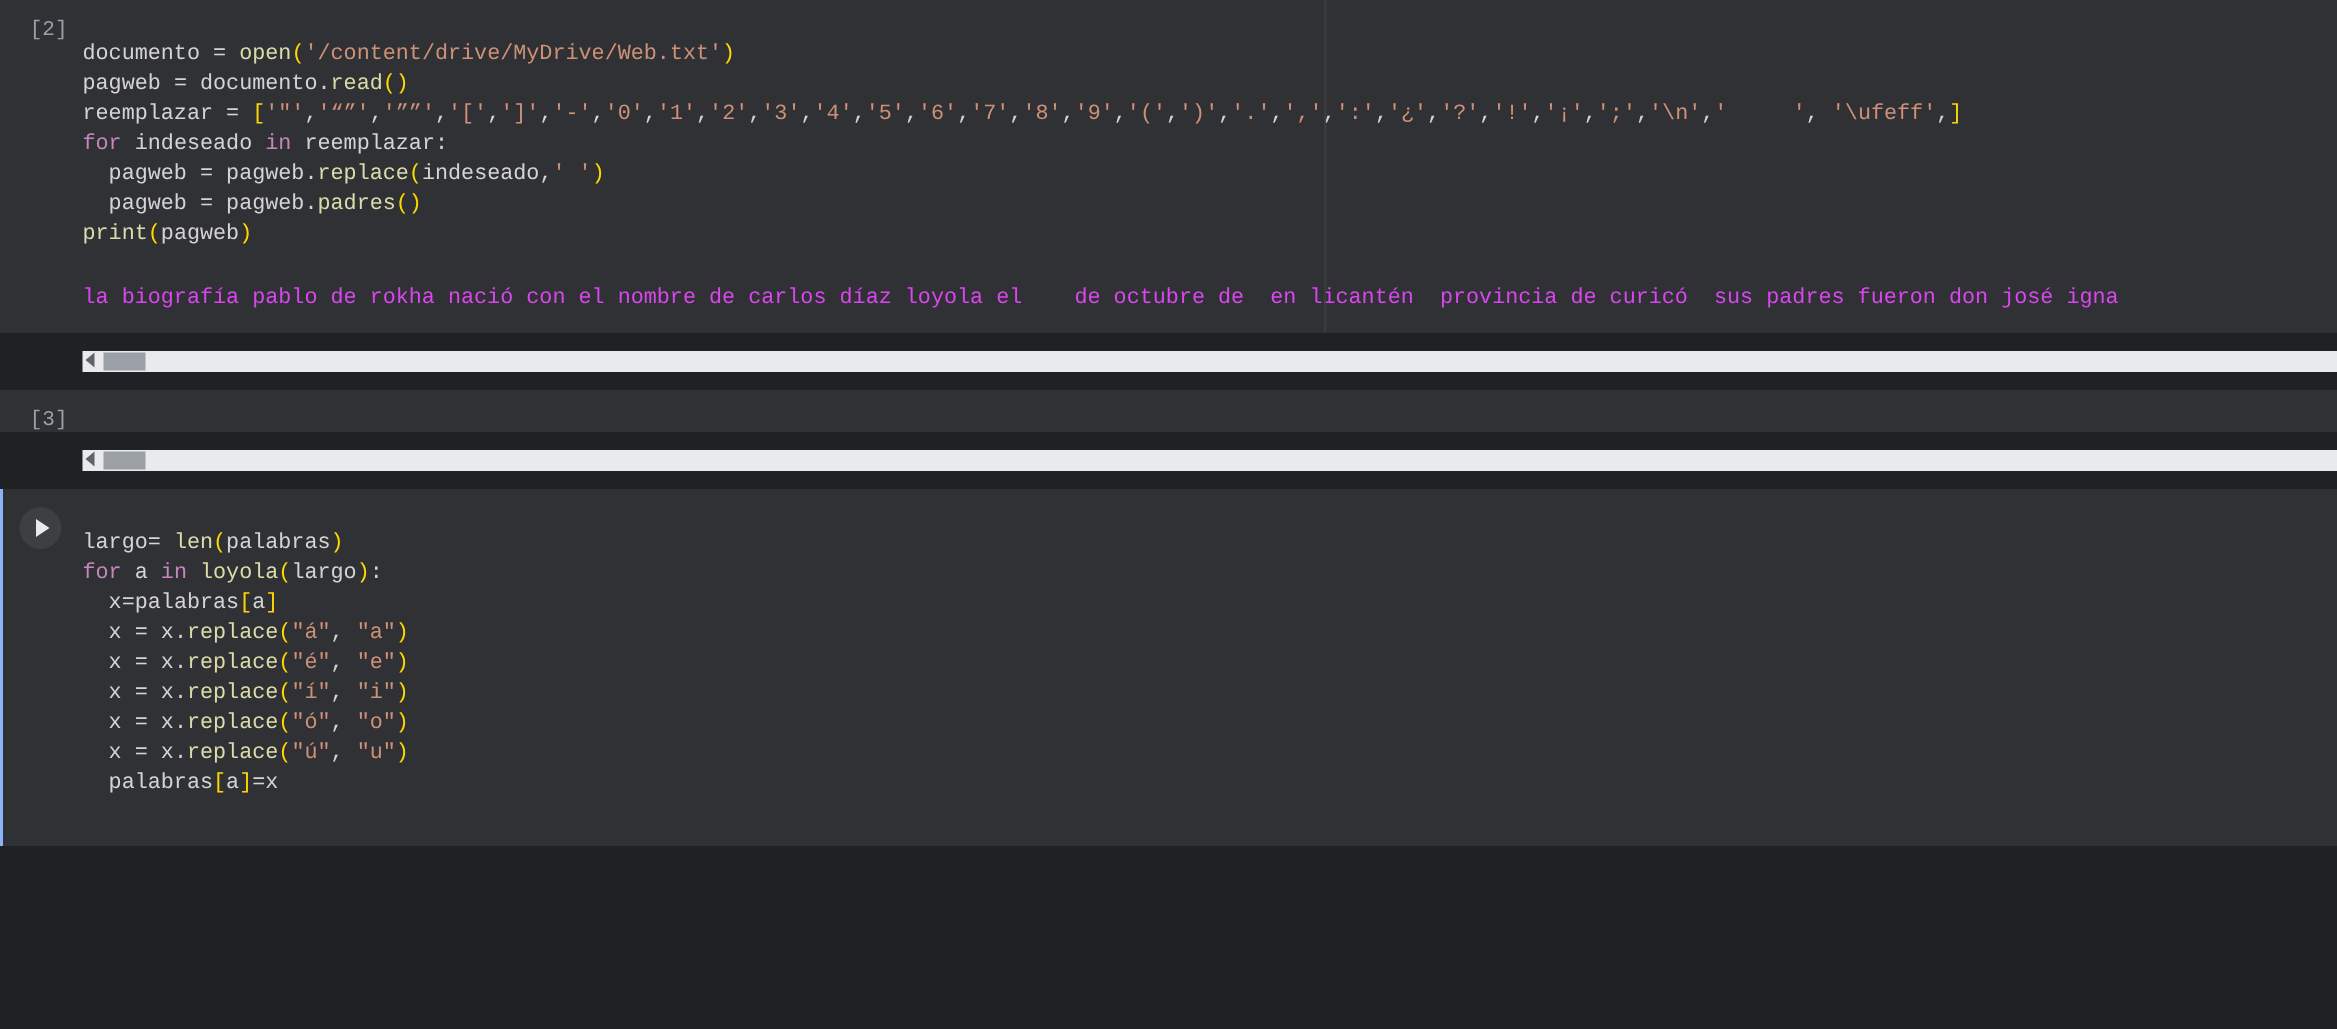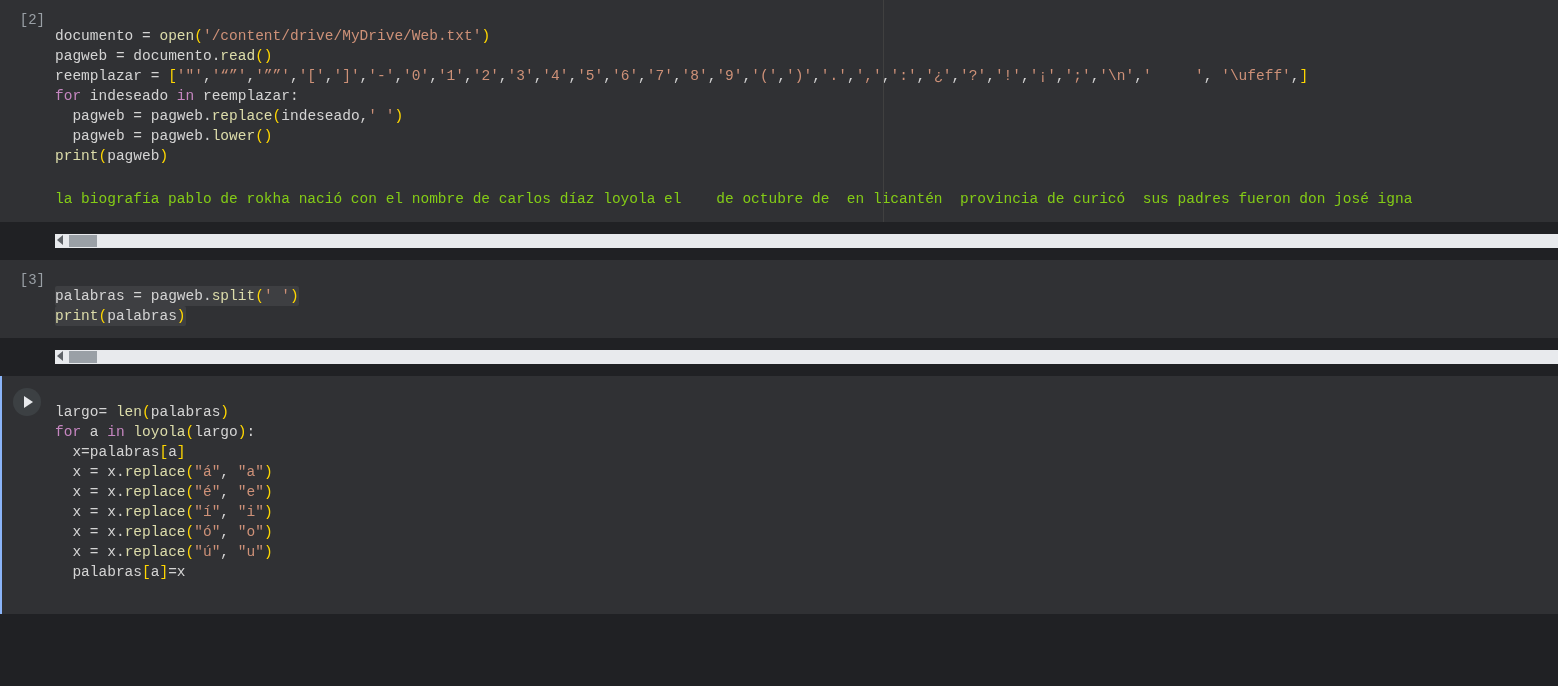--- a/index.html
+++ b/index.html
@@ -36,21 +36,21 @@
     overflow: hidden;
     position: relative;
   }
   .code-area {
     line-height: 20px;
     white-space: pre;
     margin-top: 14px;
   }
   .output-area {
     margin-top: 22px;
-    color: #84cc16;
+    color: #d946ef;
     white-space: pre;
     line-height: 22px;
   }
   .scrollbar-wrap {
     height: 14px;
     background: #e8eaed;
     margin-top: 10px;
     position: relative;
     margin-left: 55px;
     margin-right: 0;
@@ -121,35 +121,33 @@
 
 <div class="cell">
   <div class="gutter">[2]</div>
   <div class="content">
     <div class="ruler"></div>
     <div class="code-area"><span class="tok-var">documento</span> <span class="tok-op">=</span> <span class="tok-fn">open</span><span class="tok-par">(</span><span class="tok-str">'/content/drive/MyDrive/Web.txt'</span><span class="tok-par">)</span>
 <span class="tok-var">pagweb</span> <span class="tok-op">=</span> <span class="tok-var">documento</span>.<span class="tok-fn">read</span><span class="tok-par">()</span>
 <span class="tok-var">reemplazar</span> <span class="tok-op">=</span> <span class="tok-par">[</span><span class="tok-str">'"'</span>,<span class="tok-str">'“”'</span>,<span class="tok-str">'””'</span>,<span class="tok-str">'['</span>,<span class="tok-str">']'</span>,<span class="tok-str">'-'</span>,<span class="tok-str">'0'</span>,<span class="tok-str">'1'</span>,<span class="tok-str">'2'</span>,<span class="tok-str">'3'</span>,<span class="tok-str">'4'</span>,<span class="tok-str">'5'</span>,<span class="tok-str">'6'</span>,<span class="tok-str">'7'</span>,<span class="tok-str">'8'</span>,<span class="tok-str">'9'</span>,<span class="tok-str">'('</span>,<span class="tok-str">')'</span>,<span class="tok-str">'.'</span>,<span class="tok-str">','</span>,<span class="tok-str">':'</span>,<span class="tok-str">'¿'</span>,<span class="tok-str">'?'</span>,<span class="tok-str">'!'</span>,<span class="tok-str">'¡'</span>,<span class="tok-str">';'</span>,<span class="tok-str">'\n'</span>,<span class="tok-str">'     '</span>, <span class="tok-str">'\ufeff'</span>,<span class="tok-par">]</span>
 <span class="tok-kw">for</span> <span class="tok-var">indeseado</span> <span class="tok-kw">in</span> <span class="tok-var">reemplazar</span>:
   <span class="tok-var">pagweb</span> <span class="tok-op">=</span> <span class="tok-var">pagweb</span>.<span class="tok-fn">replace</span><span class="tok-par">(</span><span class="tok-var">indeseado</span>,<span class="tok-str">' '</span><span class="tok-par">)</span>
-  <span class="tok-var">pagweb</span> <span class="tok-op">=</span> <span class="tok-var">pagweb</span>.<span class="tok-fn">lower</span><span class="tok-par">()</span>
+  <span class="tok-var">pagweb</span> <span class="tok-op">=</span> <span class="tok-var">pagweb</span>.<span class="tok-fn">padres</span><span class="tok-par">()</span>
 <span class="tok-fn">print</span><span class="tok-par">(</span><span class="tok-var">pagweb</span><span class="tok-par">)</span></div>
     <div class="output-area">la biografía pablo de rokha nació con el nombre de carlos díaz loyola el    de octubre de  en licantén  provincia de curicó  sus padres fueron don josé igna</div>
   </div>
 </div>
 <div class="scrollbar-wrap">
   <div class="scroll-arrow"></div>
   <div class="scroll-thumb"></div>
 </div>
 
 <div class="cell" style="margin-top:12px;">
   <div class="gutter">[3]</div>
   <div class="content">
-    <div class="code-area"><span class="hl-line"><span class="tok-var">palabras</span> <span class="tok-op">=</span> <span class="tok-var">pagweb</span>.<span class="tok-fn">split</span><span class="tok-par">(</span><span class="tok-str">' '</span><span class="tok-par">)</span></span>
-<span class="hl-line"><span class="tok-fn">print</span><span class="tok-par">(</span><span class="tok-var">palabras</span><span class="tok-par">)</span></span></div>
   </div>
 </div>
 <div class="scrollbar-wrap">
   <div class="scroll-arrow"></div>
   <div class="scroll-thumb"></div>
 </div>
 
 <div class="cell active" style="margin-top:12px; padding-bottom:20px;">
   <div class="play-btn">
     <div class="play-circle">

